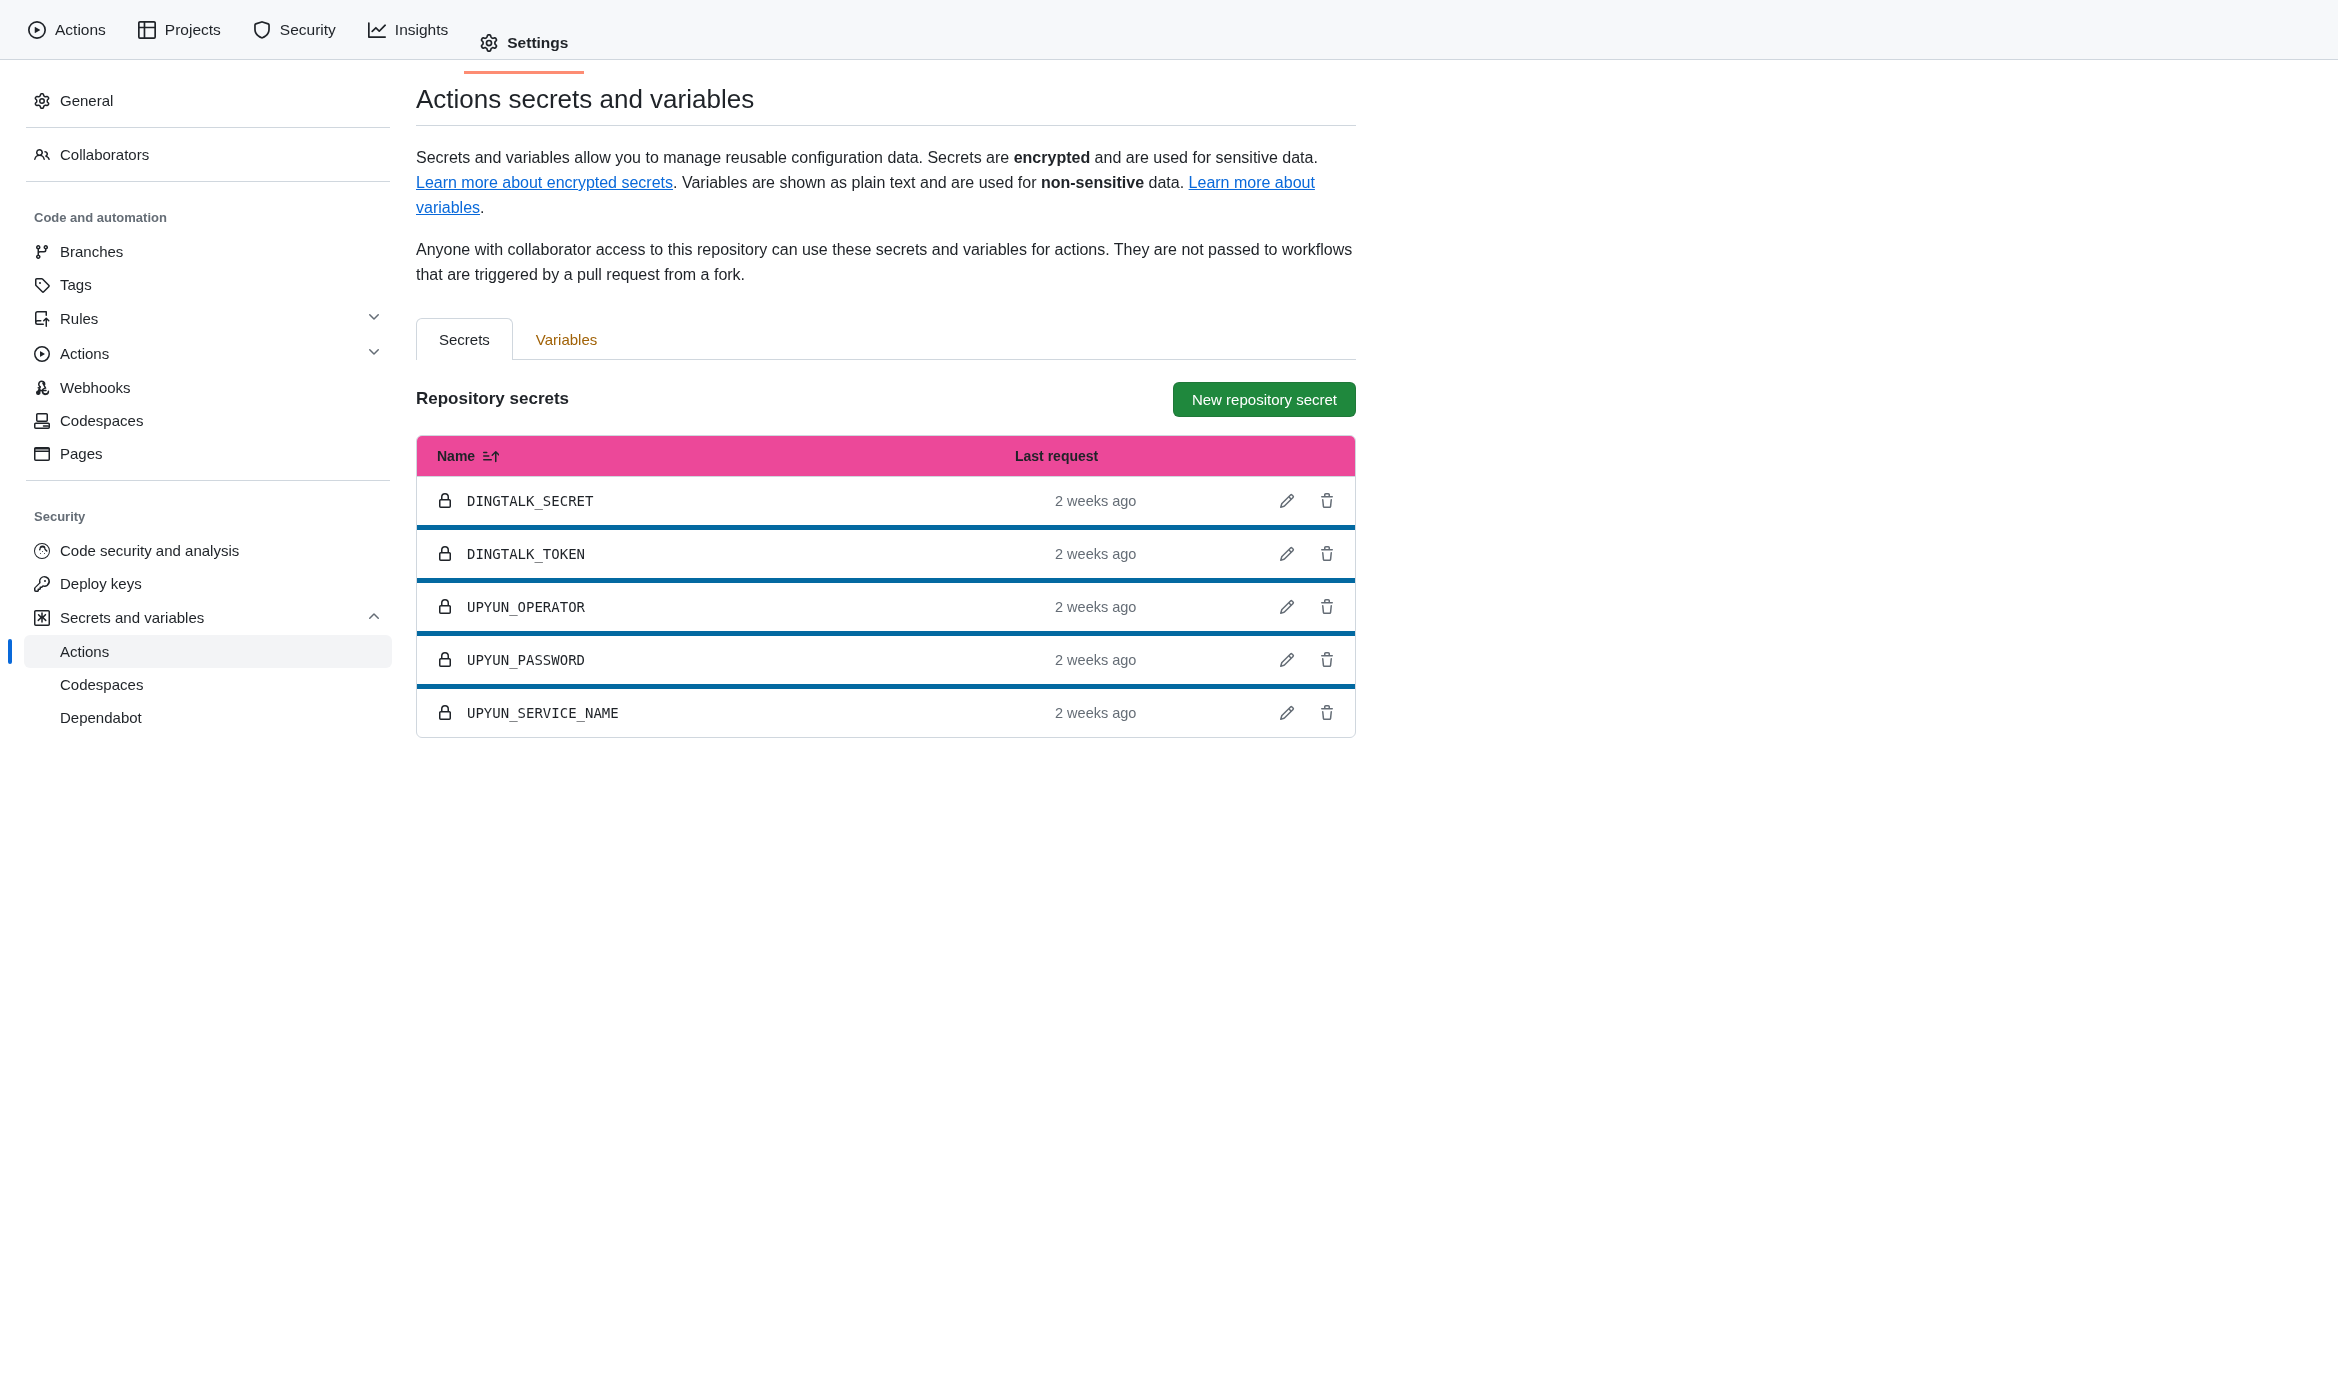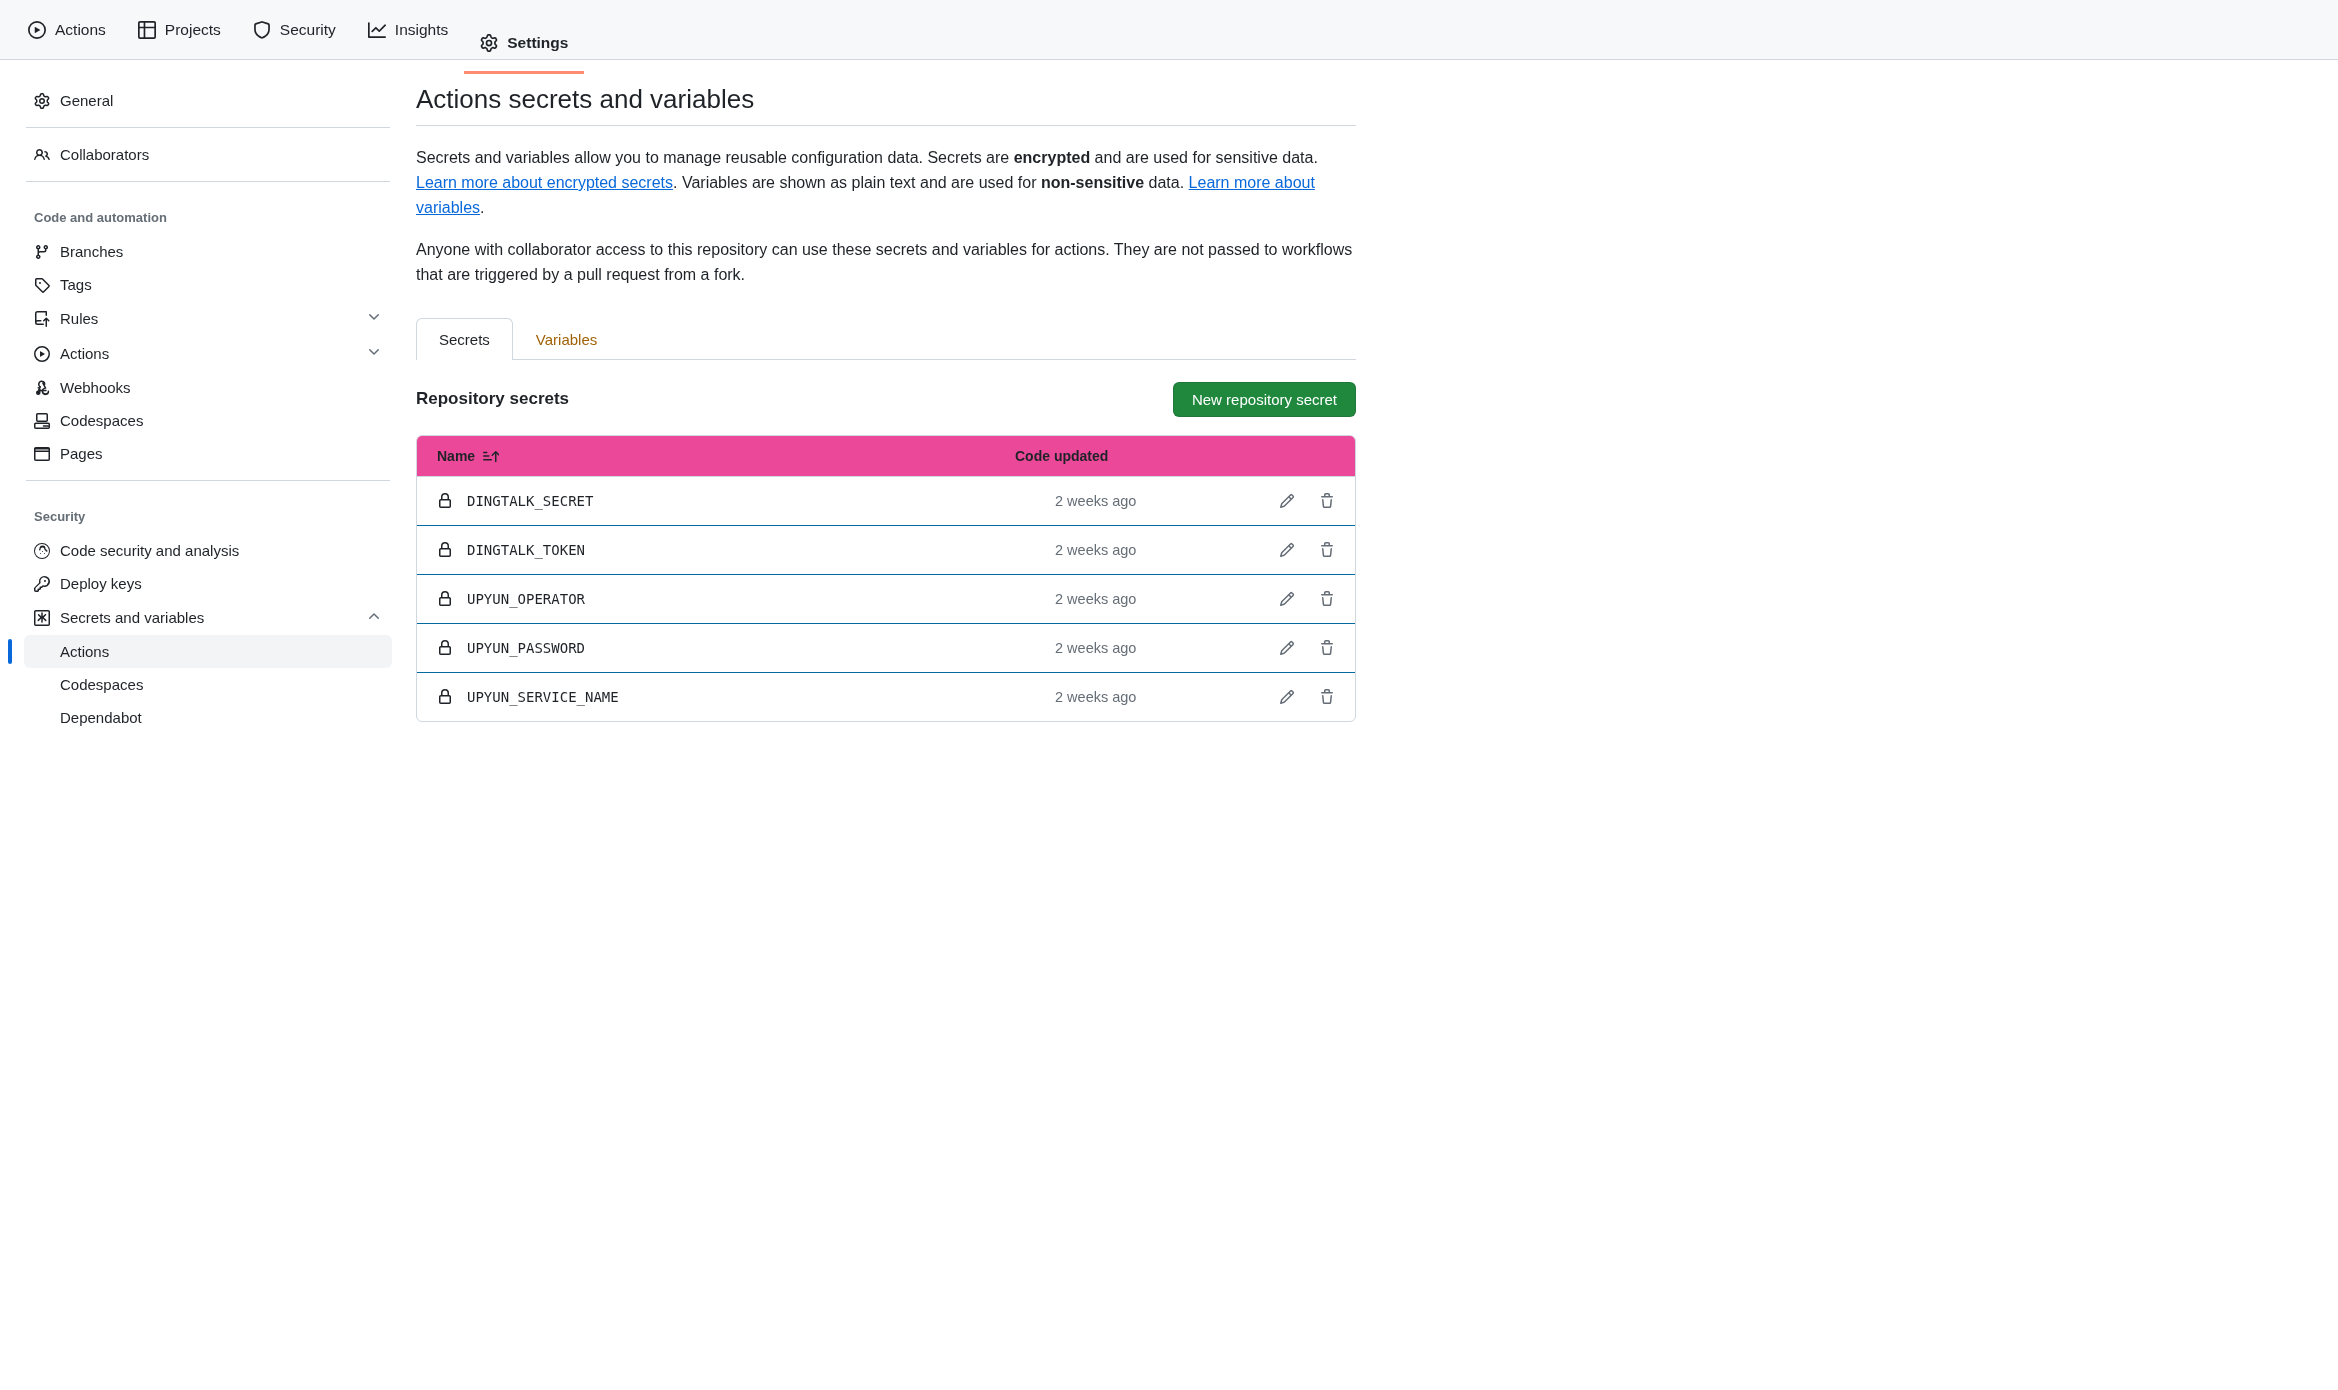--- a/index.html
+++ b/index.html
@@ -172,21 +172,21 @@
   font-weight: 600;
   border-bottom: 1px solid #d0d7de;
   align-items: center;
 }
 .th-name { flex: 1; display: flex; align-items: center; gap: 8px; }
 .th-updated { width: 220px; }
 .th-actions { width: 100px; }
 .table-row {
   display: flex;
   padding: 16px 20px;
-  border-bottom: 1px solid #0369a1;
+  border-bottom: 5px solid #0369a1;
   align-items: center;
 }
 .table-row:last-child { border-bottom: none; }
 .td-name {
   flex: 1;
   display: flex;
   align-items: center;
   gap: 14px;
   font-family: ui-monospace, SFMono-Regular, Menlo, monospace;
   font-size: 14px;
@@ -435,21 +435,21 @@
     </div>
 
     <div class="table">
       <div class="table-head">
         <div class="th-name">
           <span>Name</span>
           <svg class="svg-icon-sm">
               <use href="#i-sort"></use>
             </svg>
         </div>
-        <div class="th-updated">Code updated</div>
+        <div class="th-updated">Last request</div>
         <div class="th-actions"></div>
       </div>
       <div id="table-body">
           <div class="table-row">
     <div class="td-name">
       <svg class="svg-icon-sm">
                 <use href="#i-lock"></use>
               </svg>
       <span>DINGTALK_SECRET</span>
     </div>

